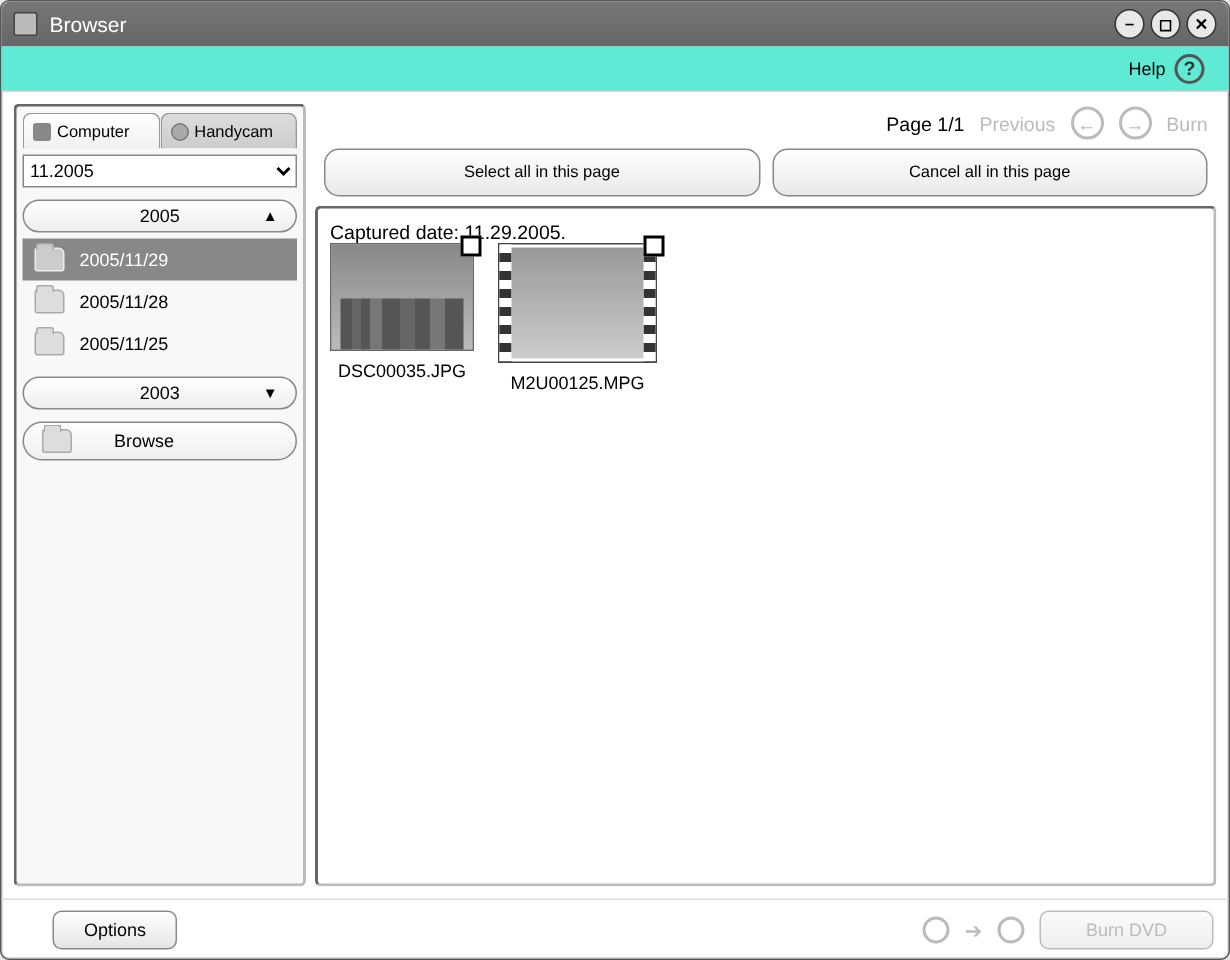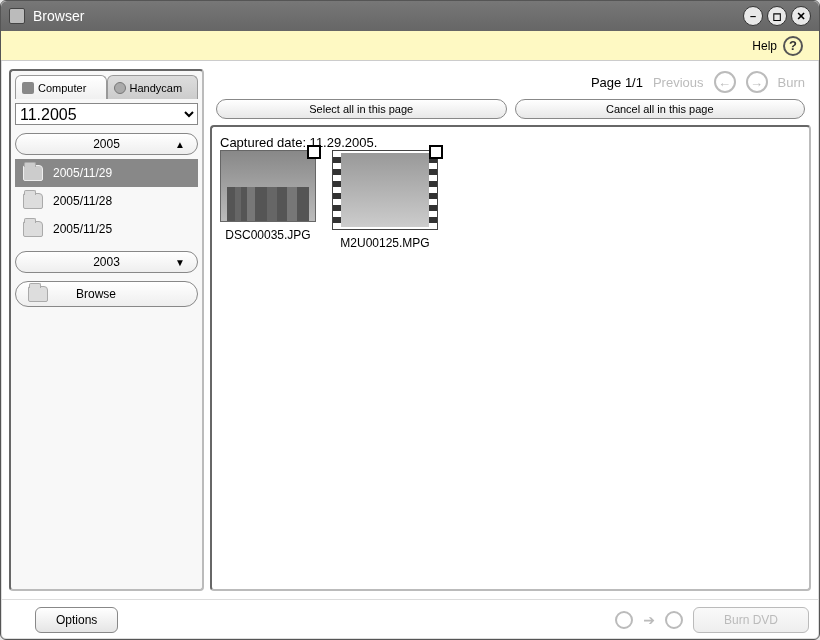--- a/index.html
+++ b/index.html
@@ -5,35 +5,35 @@
   * { box-sizing: border-box; margin: 0; padding: 0; font-family: Arial, sans-serif; }
   body { background: #e8e8e8; width: 820px; height: 640px; overflow: hidden; }
 
   .window { width: 820px; height: 640px; border: 1px solid #555; border-radius: 6px; background: #fff; display: flex; flex-direction: column; box-shadow: inset 0 0 0 1px #ddd; }
 
   .titlebar { height: 30px; background: linear-gradient(#777,#666); display: flex; align-items: center; padding: 0 8px; border-radius: 6px 6px 0 0; }
   .titlebar .app-icon { width: 16px; height: 16px; background: #bbb; border: 1px solid #444; border-radius: 2px; margin-right: 8px; }
   .titlebar .title { color: #fff; font-size: 14px; flex: 1; }
   .titlebar .winctl { width: 20px; height: 20px; margin-left: 4px; background: #e8e8e8; border: 1px solid #333; border-radius: 10px; display: flex; align-items: center; justify-content: center; font-size: 11px; font-weight: bold; cursor: pointer; }
 
-  .helpbar { height: 30px; display: flex; align-items: center; justify-content: flex-end; padding: 0 16px; border-bottom: 1px solid #ccc; background: #fef9c3; }
+  .helpbar { height: 30px; display: flex; align-items: center; justify-content: flex-end; padding: 0 16px; border-bottom: 1px solid #ccc; background: #5eead4; }
   .helpbar .help-txt { font-size: 12px; margin-right: 6px; }
   .helpbar .help-icon { width: 20px; height: 20px; border: 2px solid #555; border-radius: 50%; display: flex; align-items: center; justify-content: center; font-size: 13px; font-weight: bold; color: #333; cursor: pointer; }
 
   .body { flex: 1; display: flex; padding: 8px; gap: 6px; }
 
   .sidebar { width: 195px; border: 2px inset #bbb; border-radius: 4px; background: #f8f8f8; display: flex; flex-direction: column; padding: 4px; }
   .tabs { display: flex; height: 24px; text-align: center; }
   .tab { flex: 1; display: flex; align-items: center; font-size: 11px; padding: 0 6px; border: 1px solid #999; border-bottom: none; border-radius: 6px 6px 0 0; background: linear-gradient(#ddd,#ccc); cursor: pointer; }
   .tab.active { background: linear-gradient(#fff,#f0f0f0); }
   .tab .tab-ico { width: 12px; height: 12px; margin-right: 4px; background: #888; border-radius: 2px; }
   .tab .tab-ico.disc { border-radius: 50%; background: #aaa; border: 1px solid #777; }
 
   .select-row { margin-top: 4px; }
-  .select { width: 100%; height: 22px; font-size: 16px; border: 1px solid #888; background: #fff; }
+  .select { width: 100%; height: 22px; font-size: 12px; border: 1px solid #888; background: #fff; }
 
   .year-btn { margin-top: 8px; height: 22px; border: 1px solid #888; border-radius: 11px; display: flex; align-items: center; justify-content: center; font-size: 12px; cursor: pointer; background: linear-gradient(#fff,#eee); position: relative; }
   .year-btn .tri { position: absolute; right: 12px; font-size: 10px; }
 
   .date-list { margin-top: 4px; }
   .date-item { display: flex; align-items: center; height: 28px; padding: 0 8px; font-size: 12px; cursor: pointer; }
   .date-item.selected { background: #888; color: #fff; }
   .date-item .folder-ico { width: 20px; height: 16px; margin-right: 10px; background: #ddd; border: 1px solid #aaa; border-radius: 2px 4px 2px 2px; position: relative; }
   .date-item.selected .folder-ico { background: #ccc; border-color: #eee; }
   .folder-ico::before { content:""; position:absolute; left:0; top:-4px; width:10px; height:4px; background:inherit; border:1px solid #aaa; border-bottom:none; border-radius:2px 2px 0 0; }
@@ -41,21 +41,21 @@
   .browse-btn { margin-top: 8px; height: 26px; border: 1px solid #888; border-radius: 13px; display: flex; align-items: center; padding: 0 12px; font-size: 12px; cursor: pointer; background: linear-gradient(#fff,#eee); gap: 18px; }
   .browse-btn .folder-ico { width: 20px; height: 16px; margin-right: 10px; background: #ddd; border: 1px solid #aaa; border-radius: 2px 4px 2px 2px; position: relative; }
 
   .main { flex: 1; display: flex; flex-direction: column; }
   .main-top { display: flex; align-items: center; justify-content: flex-end; gap: 10px; font-size: 13px; padding: 2px 6px; }
   .main-top .page { margin-left: 8px; }
   .main-top .nav-label { color: #bbb; font-size: 13px; }
   .main-top .nav-btn { width: 22px; height: 22px; border: 2px solid #bbb; border-radius: 50%; display: flex; align-items: center; justify-content: center; color: #bbb; font-size: 13px; cursor: pointer; }
 
   .main-btns { display: flex; gap: 8px; padding: 4px 6px; }
-  .pill { flex: 1; height: 20px; border: 1px solid #888; border-radius: 10px; background: linear-gradient(#fff,#e8e8e8); font-size: 11px; display: flex; align-items: center; justify-content: center; cursor: pointer; }
+  .pill { flex: 1; height: 32px; border: 1px solid #888; border-radius: 10px; background: linear-gradient(#fff,#e8e8e8); font-size: 11px; display: flex; align-items: center; justify-content: center; cursor: pointer; }
 
   .content { flex: 1; border: 2px inset #bbb; border-radius: 4px; background: #fff; margin-top: 2px; padding: 8px; overflow: auto; }
   .cap-date { font-size: 13px; margin-bottom: 0; }
   .thumbs { display: flex; gap: 16px; align-items: flex-start; }
   .thumb { display: flex; flex-direction: column; align-items: center; font-size: 12px; gap: 6px; }
   .thumb .imgbox { width: 96px; height: 72px; background: linear-gradient(#888,#bbb); border: 1px solid #666; position: relative; display:flex; align-items:flex-end; }
   .thumb.video .imgbox { width: 106px; height: 80px; border: 1px solid #444; background: #fff; padding: 0 8px; display: flex; align-items: flex-start; }
   .thumb.video .imgbox .film { position: absolute; top:0; bottom:0; width:8px; background: repeating-linear-gradient(#fff 0 6px,#333 6px 12px); }
   .thumb.video .imgbox .film.l { left:0; } .thumb.video .imgbox .film.r { right:0; }
   .thumb.video .imgbox .vimg { position:absolute; left:8px; right:8px; top:2px; bottom:2px; background: linear-gradient(#999,#ccc); }

